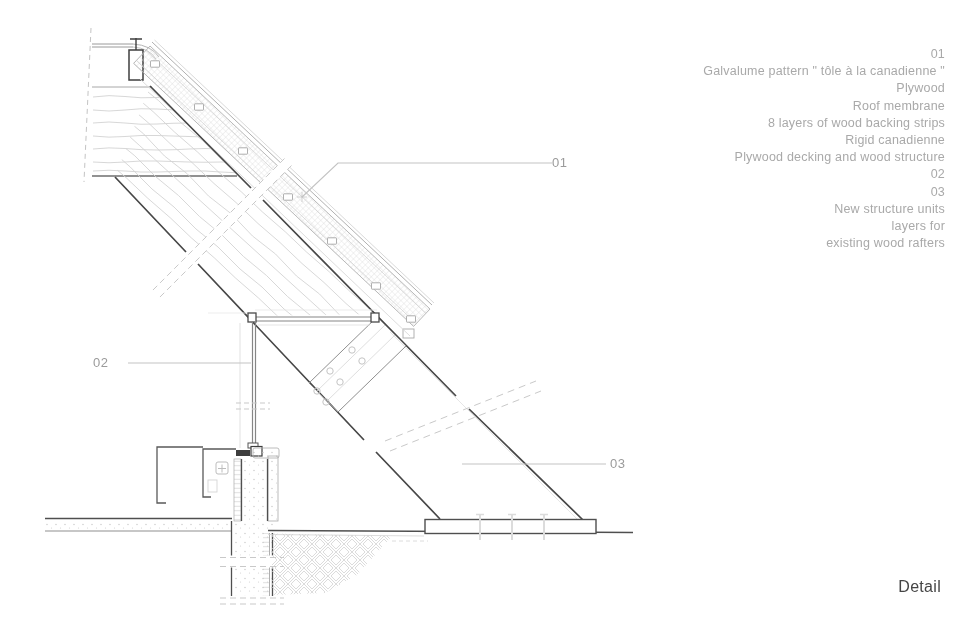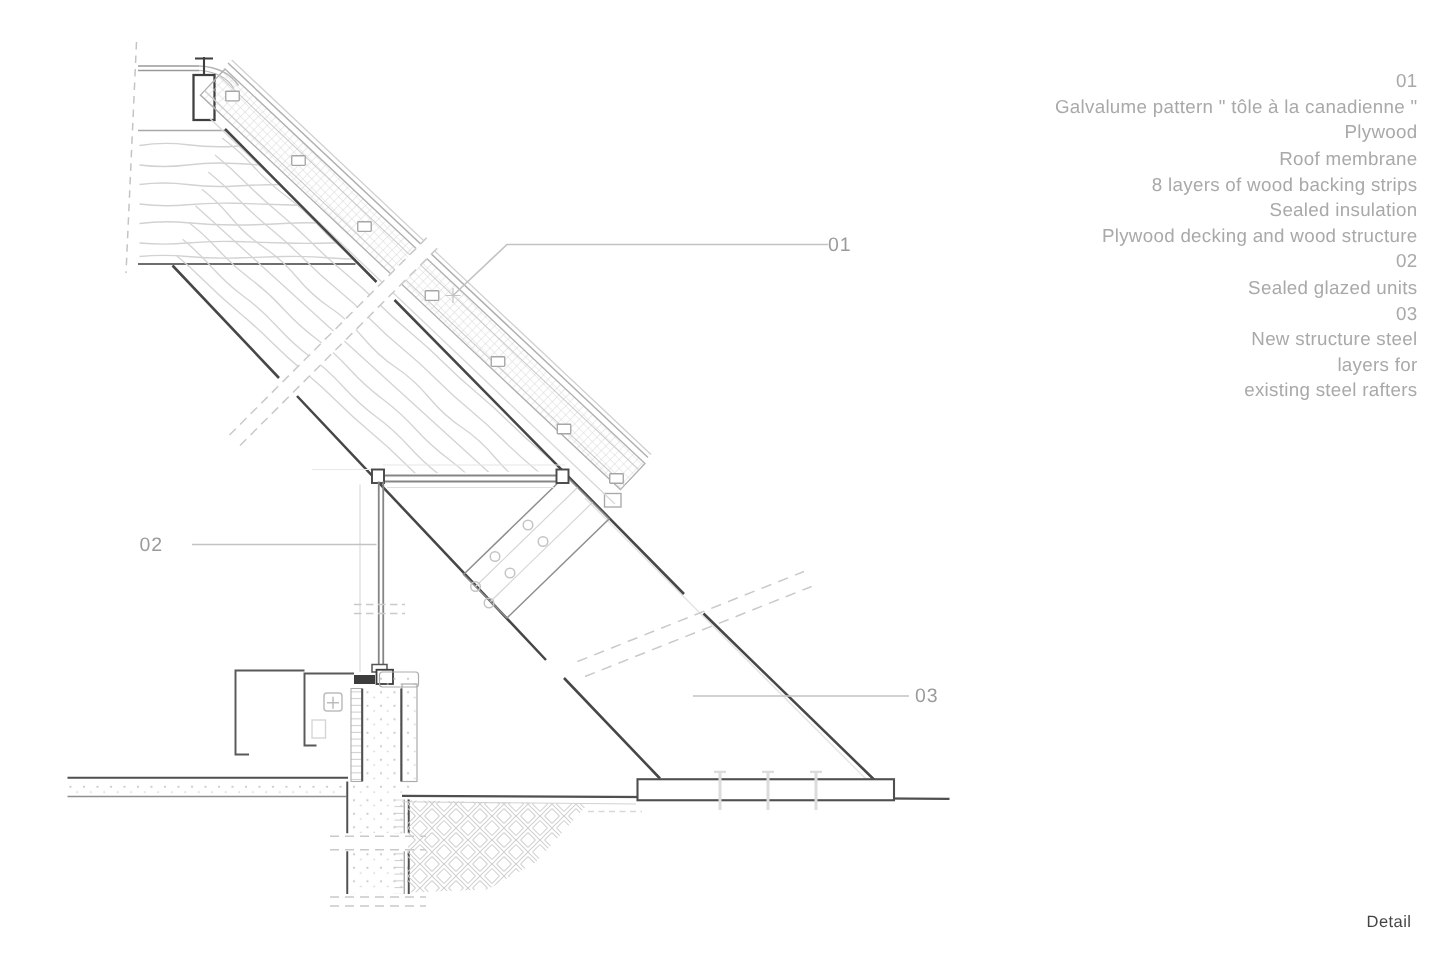--- a/index.html
+++ b/index.html
@@ -6,21 +6,21 @@
   .stage{position:relative;width:960px;height:640px;background:#ffffff;overflow:hidden;
          font-family:"Liberation Sans",sans-serif;}
   .drawing-svg{position:absolute;left:0;top:0;}
   .legend{position:absolute;top:46px;right:15px;text-align:right;
           font-size:12.5px;line-height:17.2px;color:#a9a9a9;letter-spacing:0.2px;}
   .legend-line{white-space:pre;}
   .callout{position:absolute;font-size:13px;color:#9b9b9b;letter-spacing:0.6px;}
   #c1{left:552px;top:155px;}
   #c2{left:93px;top:355px;}
   #c3{left:610px;top:456px;}
-  .title{position:absolute;right:19px;top:609px;font-size:11px;color:#454545;letter-spacing:0.3px;}
+  .title{position:absolute;right:19px;top:578px;font-size:16px;color:#454545;letter-spacing:0.3px;}
 </style>
 </head>
 <body>
 
 <div class="stage">
 
 <svg class="drawing-svg" width="960" height="640" viewBox="0 0 960 640" xmlns="http://www.w3.org/2000/svg">
   <defs>
     <pattern id="roofhatch" width="4.2" height="4.2" patternUnits="userSpaceOnUse" patternTransform="rotate(45)">
       <path d="M0,0 L0,4.2 M0,0 L4.2,0" stroke="#dadada" stroke-width="0.7" fill="none"></path>
@@ -192,25 +192,24 @@
 <span class="callout" id="c1">01</span>
 <span class="callout" id="c2">02</span>
 <span class="callout" id="c3">03</span>
 
 <div class="legend">
   <div class="legend-line">01</div>
   <div class="legend-line">Galvalume pattern " tôle à la canadienne "</div>
   <div class="legend-line">Plywood</div>
   <div class="legend-line">Roof membrane</div>
   <div class="legend-line">8 layers of wood backing strips</div>
-  <div class="legend-line">Sealed insulation</div>
+  <div class="legend-line">Rigid canadienne</div>
   <div class="legend-line">Plywood decking and wood structure</div>
   <div class="legend-line">02</div>
-  <div class="legend-line">Sealed glazed units</div>
   <div class="legend-line">03</div>
-  <div class="legend-line">New structure steel</div>
+  <div class="legend-line">New structure units</div>
   <div class="legend-line">layers for</div>
-  <div class="legend-line">existing steel rafters</div>
+  <div class="legend-line">existing wood rafters</div>
 </div>
 
 <div class="title">Detail</div>
 
 </div>
 
 </body></html>

